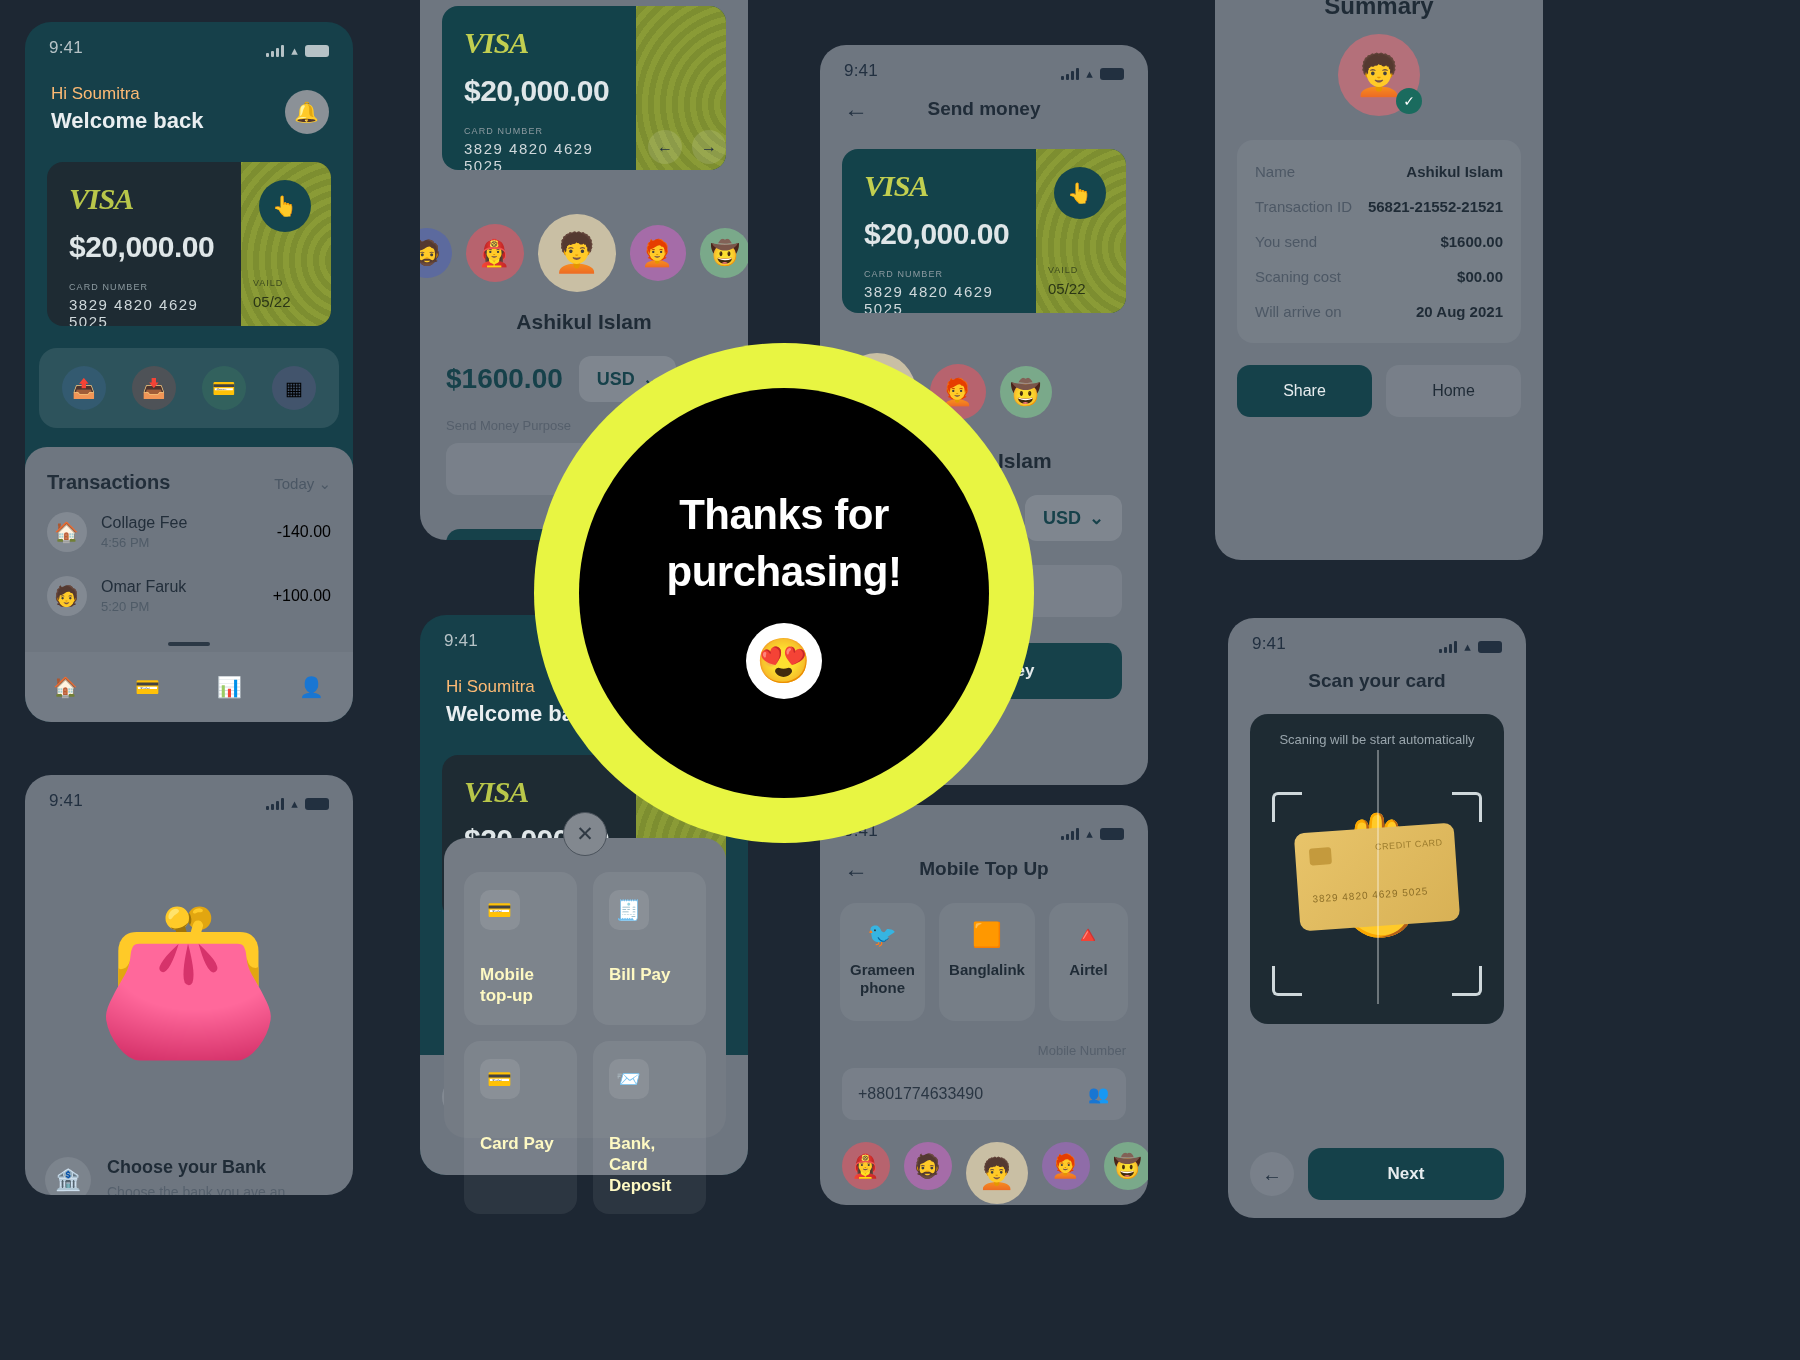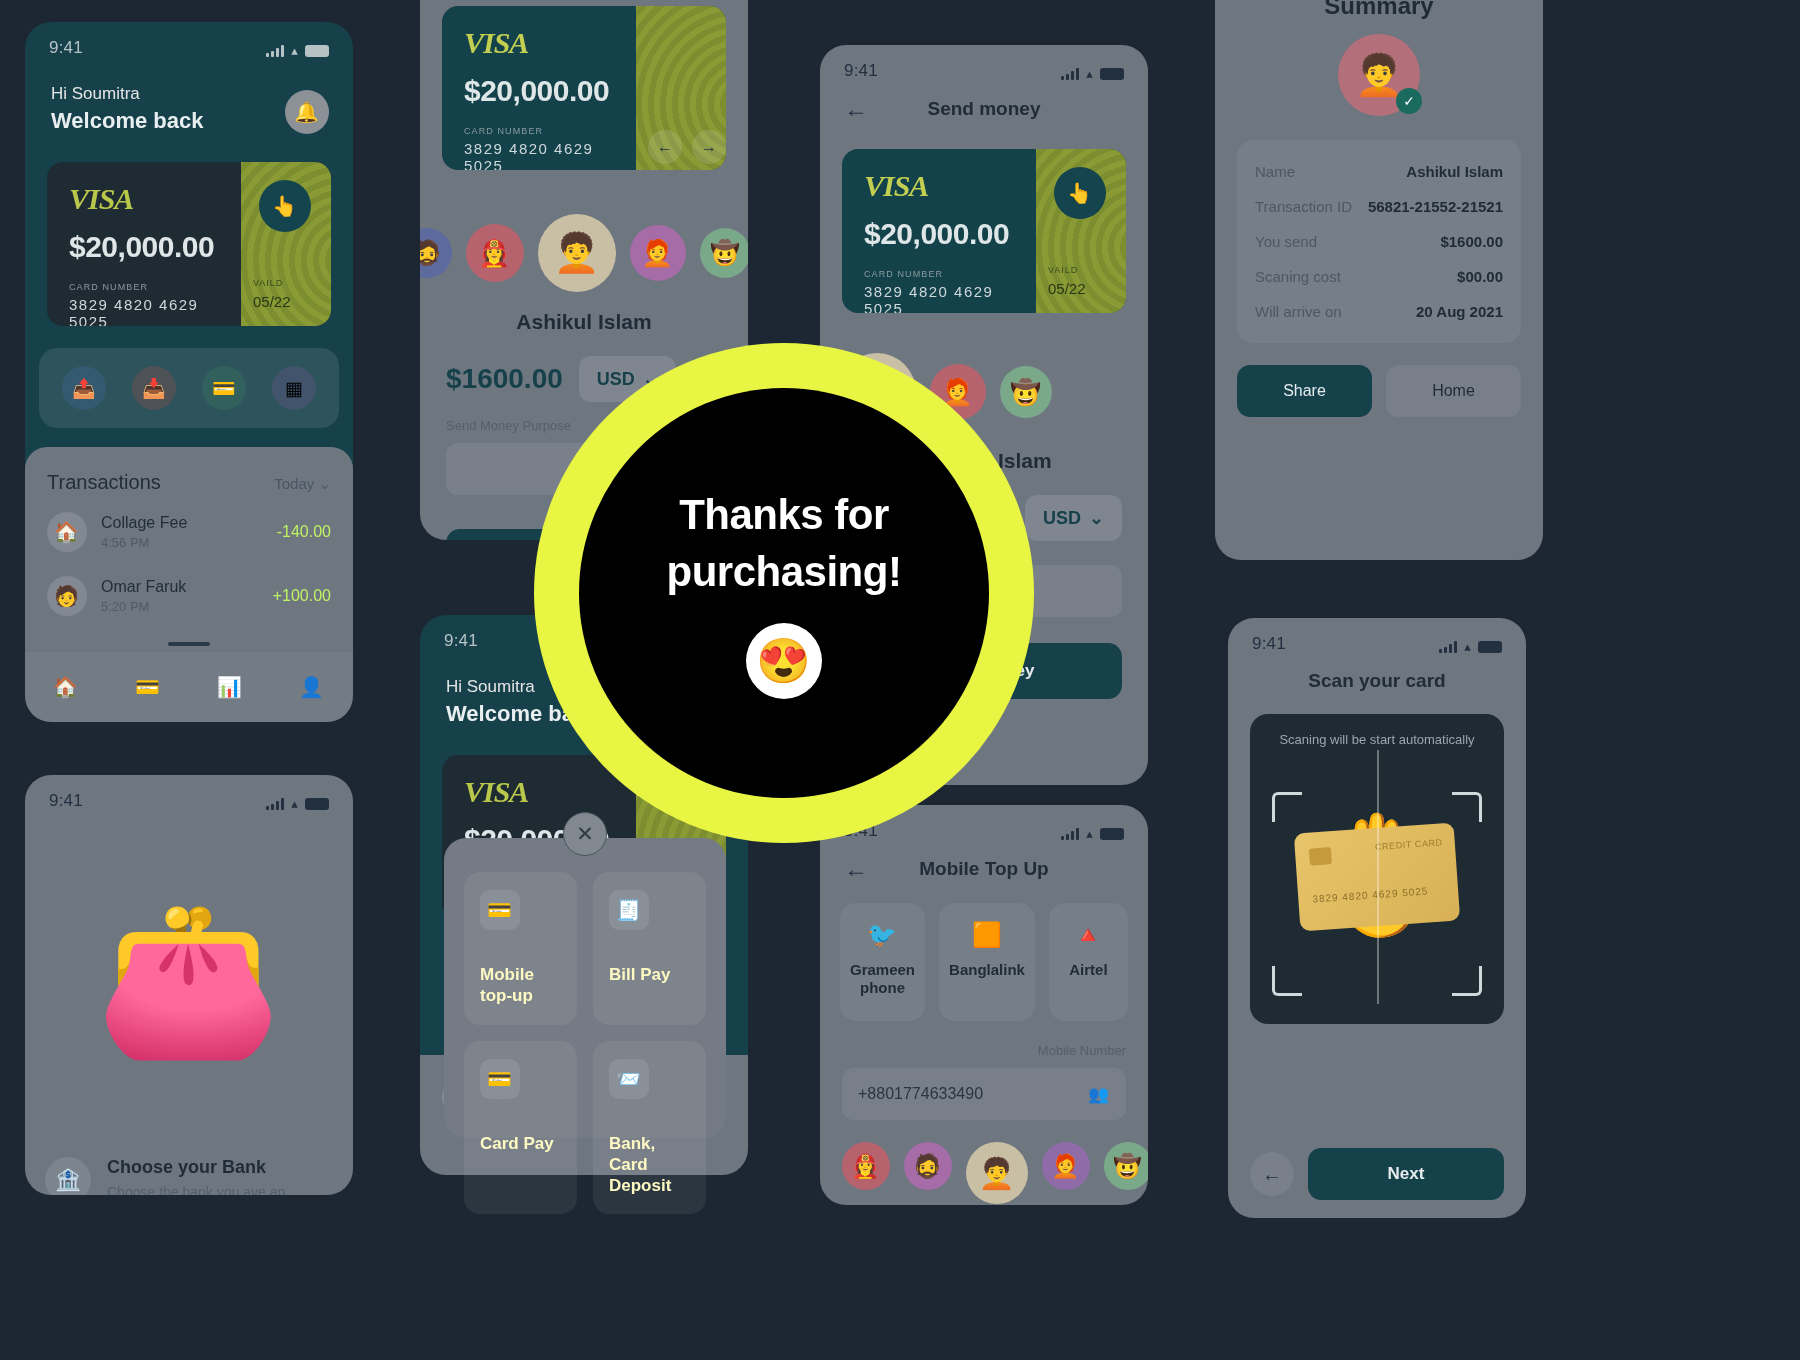--- a/index.html
+++ b/index.html
@@ -30,21 +30,21 @@
 
   
   .bars { display:flex; align-items:flex-end; gap:2px; height:12px; }
   .bars i { display:block; width:3px; background:currentColor; border-radius:1px; }
   .bars i:nth-child(1){height:4px;} .bars i:nth-child(2){height:6px;}
   .bars i:nth-child(3){height:9px;} .bars i:nth-child(4){height:12px;}
   .batt { width:24px; height:12px; border-radius:3px; background:currentColor; }
 
   
   .greet { padding: 22px 26px 6px 26px; }
-  .greet .hi { font-size:17px; color:#e5e5e5; margin-bottom:4px; }
+  .greet .hi { font-size:17px; color:#fdba74; margin-bottom:4px; }
   .greet .wb { font-size:22px; font-weight:700; color:#e9eef0; }
   .bell {
     position:absolute; right:24px; top:68px;
     width:44px;height:44px;border-radius:50%;
     background:#8b9197; display:flex;align-items:center;justify-content:center;
     font-size:20px; color:#2b3b45;
   }
 
   
   .card {
@@ -79,29 +79,29 @@
     margin:22px 14px 0 14px; background:rgba(255,255,255,.10);
     border-radius:18px; padding:18px 10px;
     display:flex; justify-content:space-around;
   }
   .qa { width:44px;height:44px;border-radius:50%; display:flex;align-items:center;justify-content:center; font-size:19px;}
   .qa.b{background:rgba(70,110,170,.25);} .qa.r{background:rgba(180,80,70,.25);}
   .qa.g{background:rgba(70,150,100,.22);} .qa.p{background:rgba(140,90,170,.22);}
 
   
   .txhead { display:flex;align-items:baseline;justify-content:space-between; padding:24px 22px 6px 22px; }
-  .txhead h3 { font-size:20px;font-weight:400;color:#222e3a; }
+  .txhead h3 { font-size:20px;font-weight:700;color:#222e3a; }
   .txhead .today { font-size:15px;color:#4b5764; }
   .tx { display:flex;align-items:center;gap:14px;padding:12px 22px; }
   .tx .av { width:40px;height:40px;border-radius:50%;background:rgba(255,255,255,.14);
             display:flex;align-items:center;justify-content:center;font-size:20px; }
   .tx .mid { flex:1; }
   .tx .nm { font-size:16px;color:#222e3a; }
   .tx .tm { font-size:13px;color:#4f5b67;margin-top:3px; }
-  .tx .amt { font-size:16px;color:#bef264; }
+  .tx .amt { font-size:16px;color:#000000; }
 
   .tabbar { position:absolute;left:0;right:0;bottom:0;height:70px;
             display:flex;align-items:center;justify-content:space-around;
             font-size:20px;color:#2b3845; background:rgba(255,255,255,.04);}
   .homebar { position:absolute; left:50%; transform:translateX(-50%); bottom:76px;
              width:42px;height:4px;border-radius:2px;background:#2b3845; }
 
   
   .navh { display:flex;align-items:center;padding:10px 24px 4px 24px; }
   .navh .back { font-size:24px;color:#223040; width:40px; }

